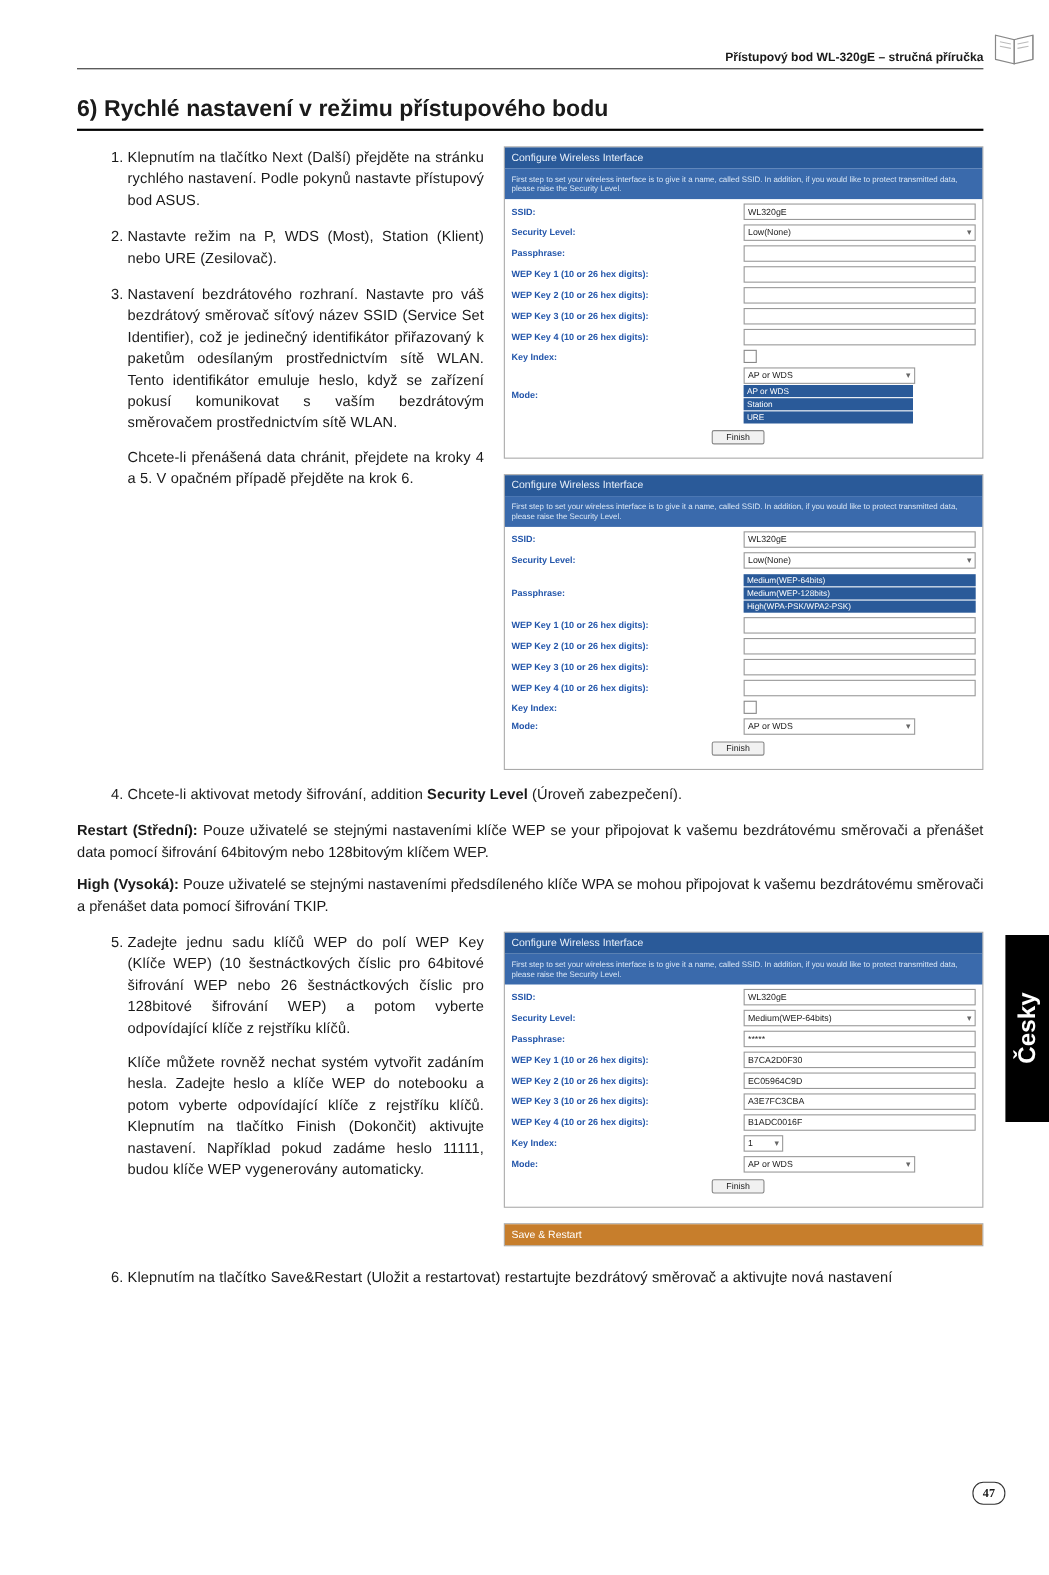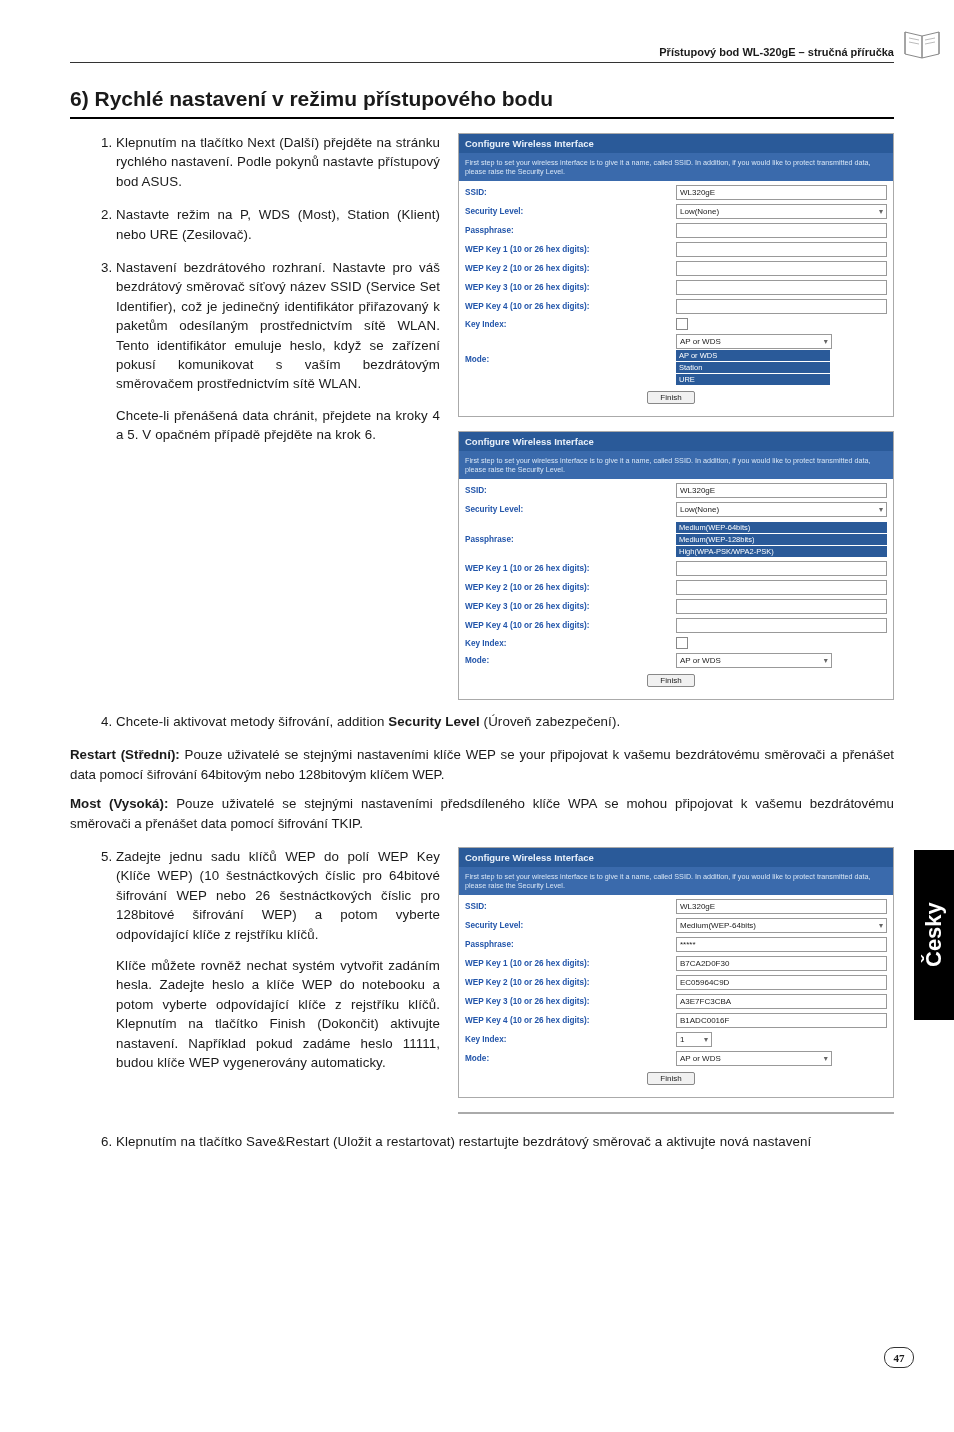--- a/index.html
+++ b/index.html
@@ -52,21 +52,21 @@
     border: 1px solid #aaa;
     background: #fff;
     font-size: 8.5px;
     margin-bottom: 14px;
   }
   .panel-hdr {
     background: #2a5a99;
     color: #e8f0fa;
     padding: 4px 6px;
     font-size: 9.5px;
-    font-weight: bold;
+    font-weight: normal;
   }
   .panel-desc {
     background: #3a6aac;
     color: #d8e6f6;
     font-size: 7.2px;
     padding: 5px 6px;
     line-height: 1.25;
   }
   .panel-body { padding: 2px 0 8px 0; }
   .field-row { display: flex; align-items: center; padding: 2px 6px; }
@@ -264,21 +264,21 @@
     </div>
   </div>
 
   <ol class="main" start="4" style="margin-top:-2px">
     <li>
       <span>Chcete-li aktivovat metody šifrování, addition </span><b>Security Level</b><span> (Úroveň zabezpečení).</span>
     </li>
   </ol>
 
   <p class="para"><b>Restart (Střední):</b><span> Pouze uživatelé se stejnými nastaveními klíče WEP se your připojovat k vašemu bezdrátovému směrovači a přenášet data pomocí šifrování 64bitovým nebo 128bitovým klíčem WEP.</span></p>
-  <p class="para"><b>Most (Vysoká):</b><span> Pouze uživatelé se stejnými nastaveními předsdíleného klíče WPA se mohou připojovat k vašemu bezdrátovému směrovači a přenášet data pomocí šifrování TKIP.</span></p>
+  <p class="para"><b>High (Vysoká):</b><span> Pouze uživatelé se stejnými nastaveními předsdíleného klíče WPA se mohou připojovat k vašemu bezdrátovému směrovači a přenášet data pomocí šifrování TKIP.</span></p>
 
   <div class="two-col" style="margin-top:14px">
     <div class="left">
       <ol class="main" start="5">
         <li>
           <span>Zadejte jednu sadu klíčů WEP do polí WEP Key (Klíče WEP) (10 šestnáctkových číslic pro 64bitové šifrování WEP nebo 26 šestnáctkových číslic pro 128bitové šifrování WEP) a potom vyberte odpovídající klíče z rejstříku klíčů.</span>
           <div class="indent">Klíče můžete rovněž nechat systém vytvořit zadáním hesla. Zadejte heslo a klíče WEP do notebooku a potom vyberte odpovídající klíče z rejstříku klíčů. Klepnutím na tlačítko Finish (Dokončit) aktivujte nastavení. Například pokud zadáme heslo 11111, budou klíče WEP vygenerovány automaticky.</div>
         </li>
       </ol>
     </div>
@@ -340,20 +340,21 @@
               <div class="field-label">Mode:</div>
               <div class="field-ctrl">
                 <div class="ctrl-box sel" style="width:70%">AP or WDS</div>
               </div>
             </div>
           <div class="finish-row"><span class="btn">Finish</span></div>
         </div>
       </div>
 
       <div class="panel save-panel">
+        <div class="panel-hdr">Save &amp; Restart</div>
       </div>
 
     </div>
   </div>
 
   <ol class="main" start="6" style="margin-top:4px">
     <li>Klepnutím na tlačítko Save&amp;Restart (Uložit a restartovat) restartujte bezdrátový směrovač a aktivujte nová nastavení</li>
   </ol>
 
 </div>

